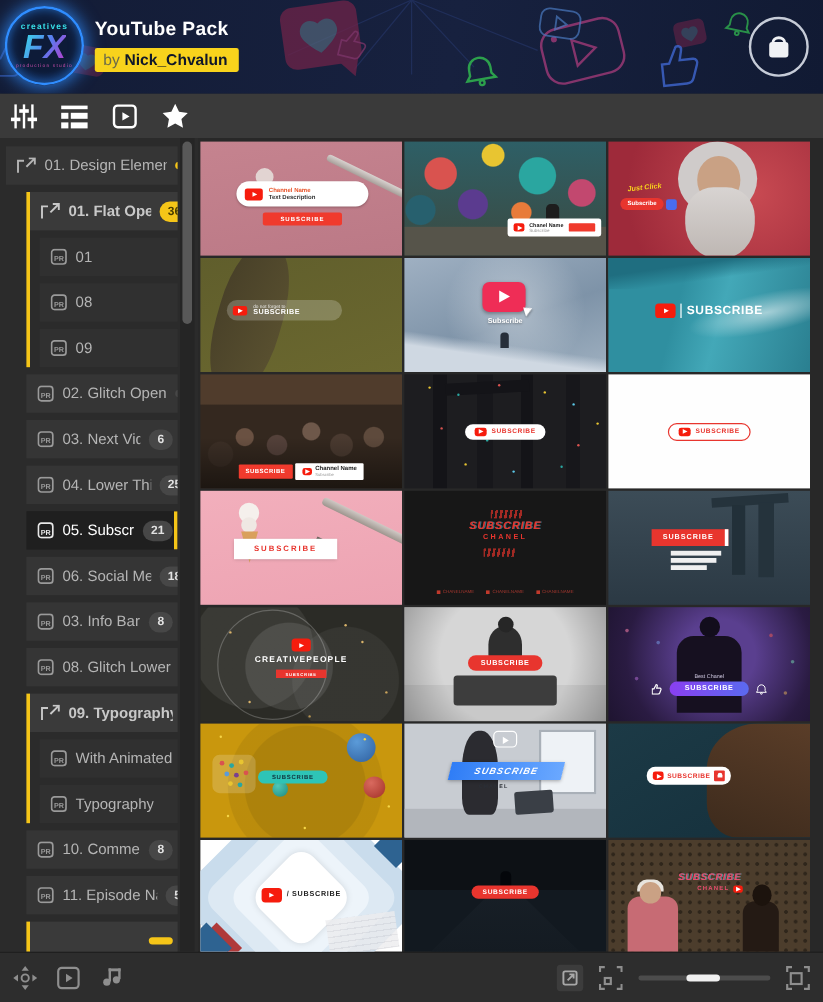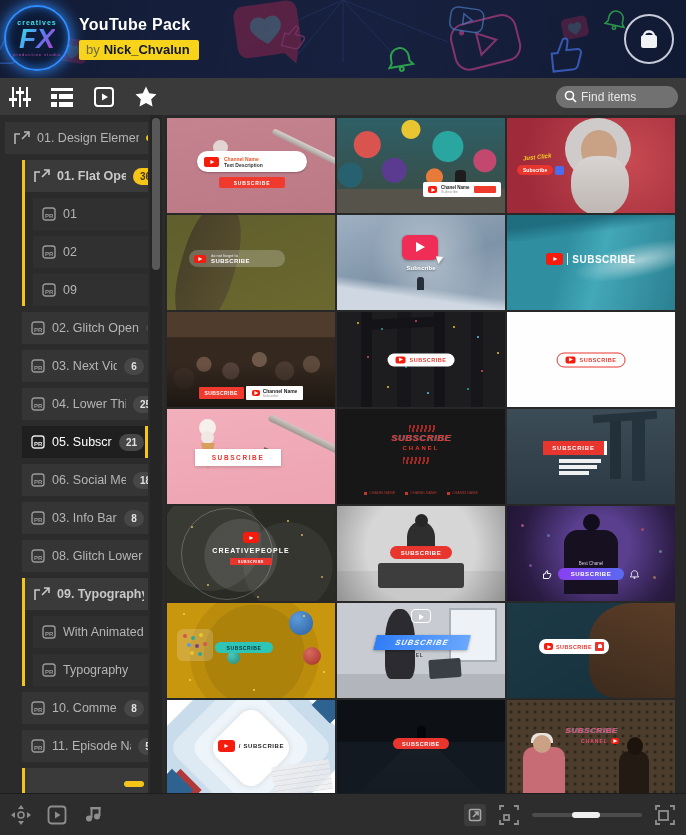--- a/index.html
+++ b/index.html
@@ -404,27 +404,20 @@
       <svg width="22" height="22" viewBox="0 0 22 22" fill="none" stroke="#fff" stroke-width="2">
         <rect x="2" y="2" width="18" height="18" rx="3"></rect>
         <path d="M9 7.5 L15 11 L9 14.5 Z" fill="#fff" stroke="none"></path>
       </svg>
     </div>
     <div class="tb-icon">
       <svg width="24" height="24" viewBox="0 0 24 24" fill="#fff">
         <path d="M12 1.5 L15.2 8.2 L22.5 9.2 L17.2 14.2 L18.5 21.5 L12 18 L5.5 21.5 L6.8 14.2 L1.5 9.2 L8.8 8.2 Z"></path>
       </svg>
     </div>
-    <div class="search">
-      <svg width="13" height="13" viewBox="0 0 13 13" fill="none" stroke="#fff" stroke-width="1.6">
-        <circle cx="5.5" cy="5.5" r="4"></circle>
-          <line x1="8.6" y1="8.6" x2="12" y2="12"></line>
-      </svg>
-      <input type="text" placeholder="Find items" style="">
-    </div>
   </div>
 
   <div class="body">
 
     <div class="sidebar">
       <div class="row">
         <svg class="fold-ic" width="16" height="14" viewBox="0 0 16 14" fill="none" stroke="#b5b5b5" stroke-width="1.6">
           <path d="M1 13 L1 3 L6 3 M10 1 L15 1 L15 6 M15 1 L8 8"></path>
         </svg>
         <span class="lbl">01. Design Elements</span>
@@ -444,21 +437,21 @@
             <rect x="1" y="1" width="12" height="12" rx="2.5" fill="none" stroke="#9a9a9a" stroke-width="1.4"></rect>
             <text x="3" y="10.5" font-size="6" font-weight="bold" fill="#9a9a9a">PR</text>
           </svg>
           <span class="lbl">01</span>
         </div>
         <div class="row child">
           <svg class="pr-ic" width="14" height="14" viewBox="0 0 14 14">
             <rect x="1" y="1" width="12" height="12" rx="2.5" fill="none" stroke="#9a9a9a" stroke-width="1.4"></rect>
             <text x="3" y="10.5" font-size="6" font-weight="bold" fill="#9a9a9a">PR</text>
           </svg>
-          <span class="lbl">02</span>
+          <span class="lbl">08</span>
         </div>
         <div class="row child">
           <svg class="pr-ic" width="14" height="14" viewBox="0 0 14 14">
             <rect x="1" y="1" width="12" height="12" rx="2.5" fill="none" stroke="#9a9a9a" stroke-width="1.4"></rect>
             <text x="3" y="10.5" font-size="6" font-weight="bold" fill="#9a9a9a">PR</text>
           </svg>
           <span class="lbl">09</span>
         </div>
       </div>
 

